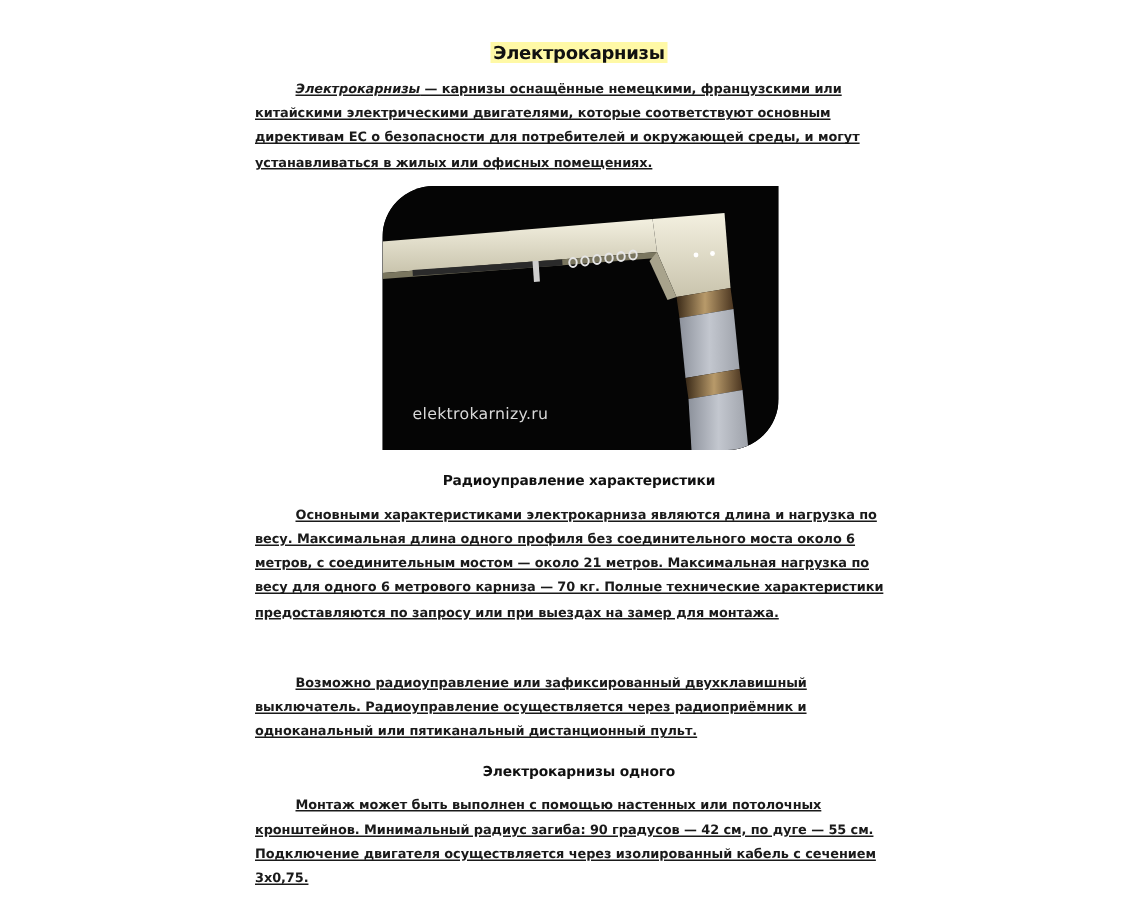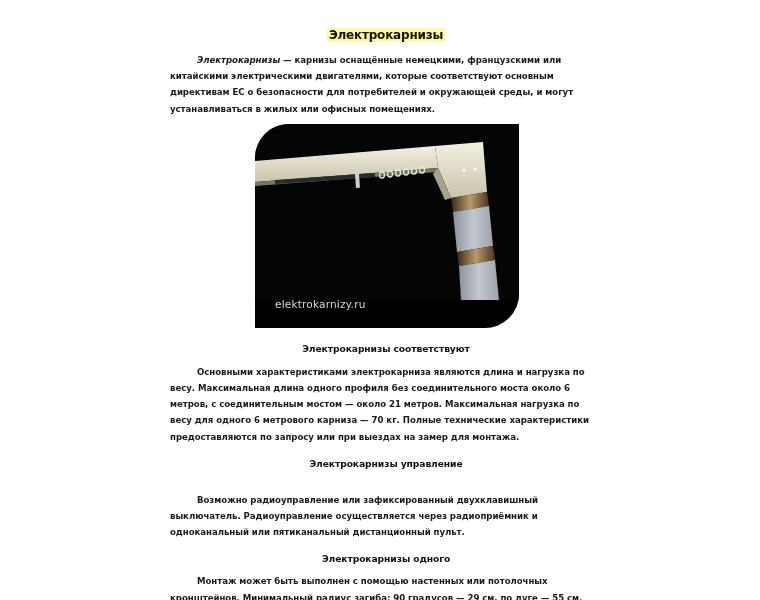--- a/index.html
+++ b/index.html
@@ -13,29 +13,29 @@
     }
     .page-title {
       text-align: center; margin: 26px 0 0 0; line-height: 16px;
     }
     .page-title span {
       background: #fff9a6; font-size: 12px; font-weight: bold; padding: 0 2px;
       letter-spacing: -0.2px;
     }
     p.text {
       font-size: 8.6px; line-height: 16.2px; margin: 0; text-indent: 27px;
-      font-weight: 600; letter-spacing: -0.05px; color: #1a1a1a;
+      font-weight: 600; letter-spacing: -0.05px; color: #1a1a1a; text-decoration: underline;
     }
     h2.section {
       text-align: center; font-size: 9.2px; font-weight: bold; margin: 0;
       line-height: 16px; letter-spacing: -0.1px;
     }
     .intro { margin-top: 9px !important; }
     .intro b { font-style: italic; }
-    .photo-wrap { width: 264px; height: 204px; margin: 7px 0 0 85px; position: relative;
+    .photo-wrap { width: 264px; height: 176px; margin: 7px 0 0 85px; position: relative;
       background: #000; border-top-left-radius: 34px; border-bottom-right-radius: 34px; overflow: hidden; }
     .photo-wrap svg { display: block; }
     .watermark {
       position: absolute; left: 20px; bottom: 18px; color: #d8d8d8;
       font-family: "DejaVu Sans", sans-serif; font-size: 10.5px; letter-spacing: 0.2px;
     }
   </style>
 </head>
 <body>
 
@@ -87,24 +87,23 @@
 
       <polygon points="196,74 232,68 234,82 198,88" fill="url(#band)"></polygon>
       <polygon points="198,88 234,82 238,122 202,128" fill="url(#box)"></polygon>
       <polygon points="202,128 238,122 240,136 204,142" fill="url(#band)"></polygon>
       <polygon points="204,142 240,136 244,176 206,176" fill="url(#box)"></polygon>
     </svg>
     <div class="watermark">elektrokarnizy.ru</div>
   </div>
 
   <div style="height:13px"></div>
-  <h2 class="section">Электрокарнизы соответствуют</h2>
+  <h2 class="section">Радиоуправление характеристики</h2>
   <p class="text" style="margin-top:7px">Основными характеристиками электрокарниза являются длина и нагрузка по весу. Максимальная длина одного профиля без соединительного моста около 6 метров, с соединительным мостом — около 21 метров. Максимальная нагрузка по весу для одного 6 метрового карниза — 70 кг. Полные технические характеристики предоставляются по запросу или при выездах на замер для монтажа.</p>
 
   <div style="height:11px"></div>
-  <h2 class="section">Электрокарнизы управление</h2>
   <p class="text" style="margin-top:20px">Возможно радиоуправление или зафиксированный двухклавишный выключатель. Радиоуправление осуществляется через радиоприёмник и одноканальный или пятиканальный дистанционный пульт.</p>
 
   <div style="height:11px"></div>
   <h2 class="section">Электрокарнизы одного</h2>
-  <p class="text" style="margin-top:6px">Монтаж может быть выполнен с помощью настенных или потолочных кронштейнов. Минимальный радиус загиба: 90 градусов — 29 см, по дуге — 55 см. Подключение двигателя осуществляется через изолированный кабель с сечением 3х0,75.</p>
+  <p class="text" style="margin-top:6px">Монтаж может быть выполнен с помощью настенных или потолочных кронштейнов. Минимальный радиус загиба: 90 градусов — 42 см, по дуге — 55 см. Подключение двигателя осуществляется через изолированный кабель с сечением 3х0,75.</p>
 
 </div>
 
 </body></html>

